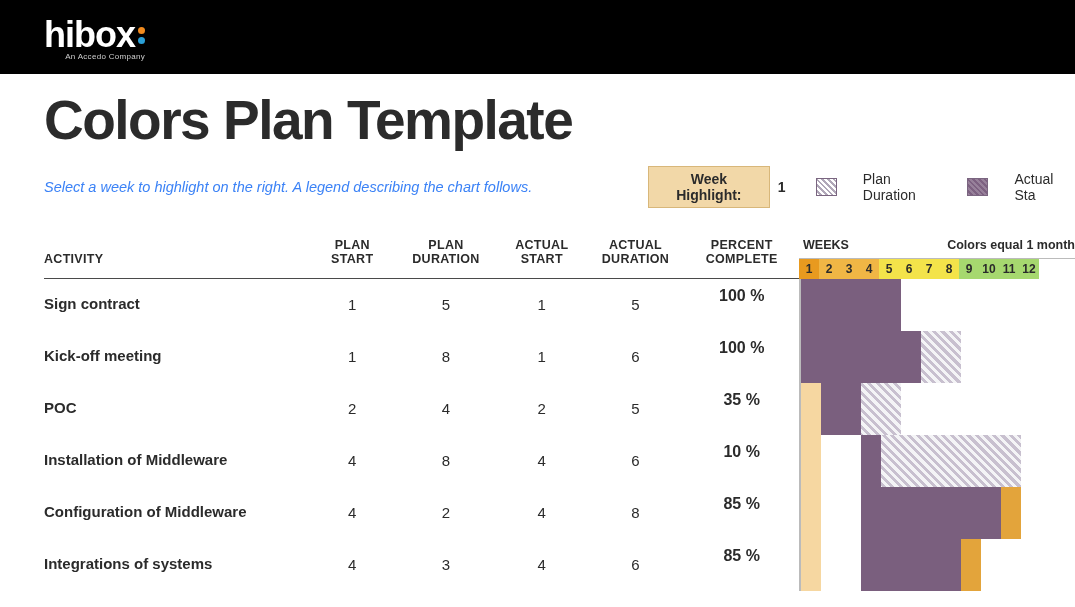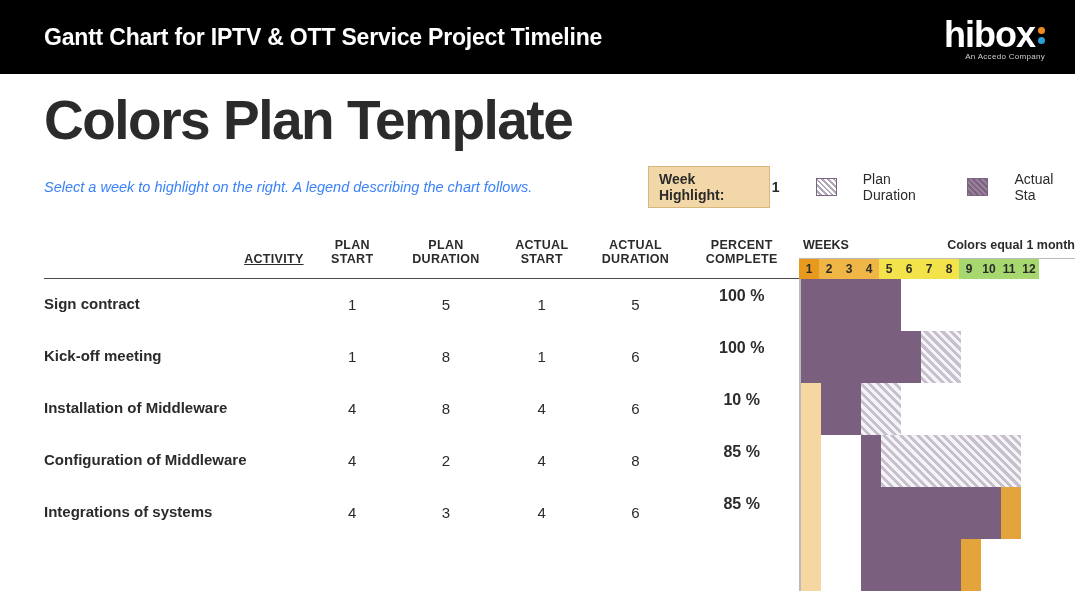--- a/index.html
+++ b/index.html
@@ -63,20 +63,21 @@
     font-style: italic;
     font-size: 14.5px;
     color: #3b82f6;
     flex: 0 0 580px;
   }
   .week-highlight {
     display: flex;
     align-items: center;
     gap: 2px;
     font-size: 14px;
+    text-align: center;
   }
   .wh-label {
     background: #f2d8a8;
     padding: 4px 10px;
     font-weight: 700;
     border: 1px solid #d8b77a;
   }
   .wh-value {
     font-weight: 700;
     min-width: 20px;
@@ -103,21 +104,21 @@
     border-collapse: collapse;
   }
   .data-table th {
     font-size: 12.5px;
     font-weight: 800;
     text-align: center;
     padding: 0 6px 12px 6px;
     vertical-align: top;
     letter-spacing: 0.3px;
   }
-  .data-table th.activity-h { text-align: right; padding-left: 0; width: 255px; vertical-align: bottom; padding-bottom: 12px; text-decoration: underline;}
+  .data-table th.activity-h { text-align: left; padding-left: 0; width: 255px; vertical-align: bottom; padding-bottom: 12px;}
   .data-table th.ps { width: 82px; }
   .data-table th.pd { width: 98px; }
   .data-table th.as { width: 86px; }
   .data-table th.ad { width: 94px; }
   .data-table th.pc { width: 110px; }
   .data-table thead tr { border-bottom: 1.5px solid #4a4a4a; }
   .data-table td {
     font-size: 15px;
     text-align: center;
     height: 52px;
@@ -195,21 +196,20 @@
     z-index: 3;
   }
   .gantt-body-wrapper {
     border-left: 2px solid #bbb;
   }
 </style>
 </head>
 <body>
 
 <div class="topbar">
-  <div class="topbar-title">Gantt Chart for IPTV &amp; OTT Service Project Timeline</div>
   <div class="logo">
     <div class="logo-main">
       <span>hibox</span>
       <span class="logo-dots">
         <span class="dot dot-orange"></span>
         <span class="dot dot-blue"></span>
       </span>
     </div>
     <div class="logo-sub">An Accedo Company</div>
   </div>
@@ -267,20 +267,28 @@
           </tr>
           <tr>
             <td class="activity-c">Kick-off meeting</td>
             <td>1</td>
             <td>8</td>
             <td>1</td>
             <td>6</td>
             <td class="pc-c">100 %</td>
           </tr>
           <tr>
+            <td class="activity-c">POC</td>
+            <td>2</td>
+            <td>4</td>
+            <td>2</td>
+            <td>5</td>
+            <td class="pc-c">35 %</td>
+          </tr>
+          <tr>
             <td class="activity-c">Installation of Middleware</td>
             <td>4</td>
             <td>8</td>
             <td>4</td>
             <td>6</td>
             <td class="pc-c">10 %</td>
           </tr>
           <tr>
             <td class="activity-c">Configuration of Middleware</td>
             <td>4</td>

